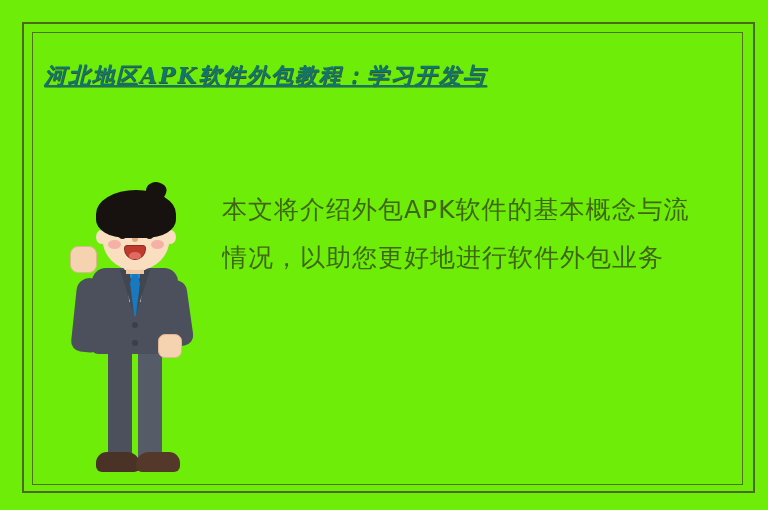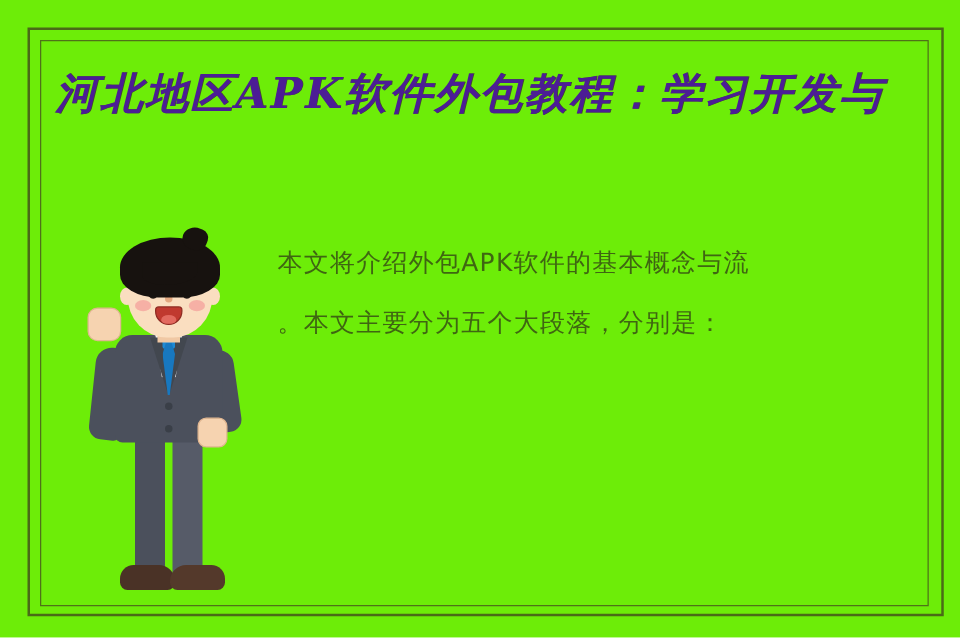--- a/index.html
+++ b/index.html
@@ -43,42 +43,43 @@
 
   
   .title-block {
     position: absolute;
     left: 44px;
     top: 52px;
     width: 700px;
   }
   .title-line {
     font-family: "DejaVu Serif", "Liberation Serif", serif;
-    font-size: 34px;
+    font-size: 22px;
     line-height: 47px;
     font-weight: 700;
     font-style: italic;
     letter-spacing: 2px;
-    color: #4c1d95;
+    color: #0f766e;
     white-space: nowrap;
     text-shadow: 0.5px 0.5px 0 #41541d;
+    text-decoration: underline;
   }
 
   
   .body-block {
     position: absolute;
     left: 222px;
     top: 186px;
     width: 520px;
     height: 290px;
     overflow: hidden;
   }
   .body-line {
     font-family: "DejaVu Sans", "Liberation Sans", sans-serif;
-    font-size: 20px;
+    font-size: 25px;
     line-height: 48px;
     letter-spacing: 1px;
     color: #3f6612;
     white-space: nowrap;
   }
 
   
   .figure {
     position: absolute;
     left: 62px;
@@ -233,16 +234,16 @@
     <div class="fig-part nose"></div>
     <div class="fig-part mouth"></div>
     <div class="fig-part tongue"></div>
     <div class="fig-part hair"></div>
     <div class="fig-part hair-sweep"></div>
     <div class="fig-part hair-tuft"></div>
   </div>
 
   <div class="body-block">
     <div class="body-line">本文将介绍外包APK软件的基本概念与流</div>
-    <div class="body-line">。本文主要分为五个大段落，分别是：</div>
+    <div class="body-line">情况，以助您更好地进行软件外包业务</div>
   </div>
 
 </div>
 
 </body></html>

